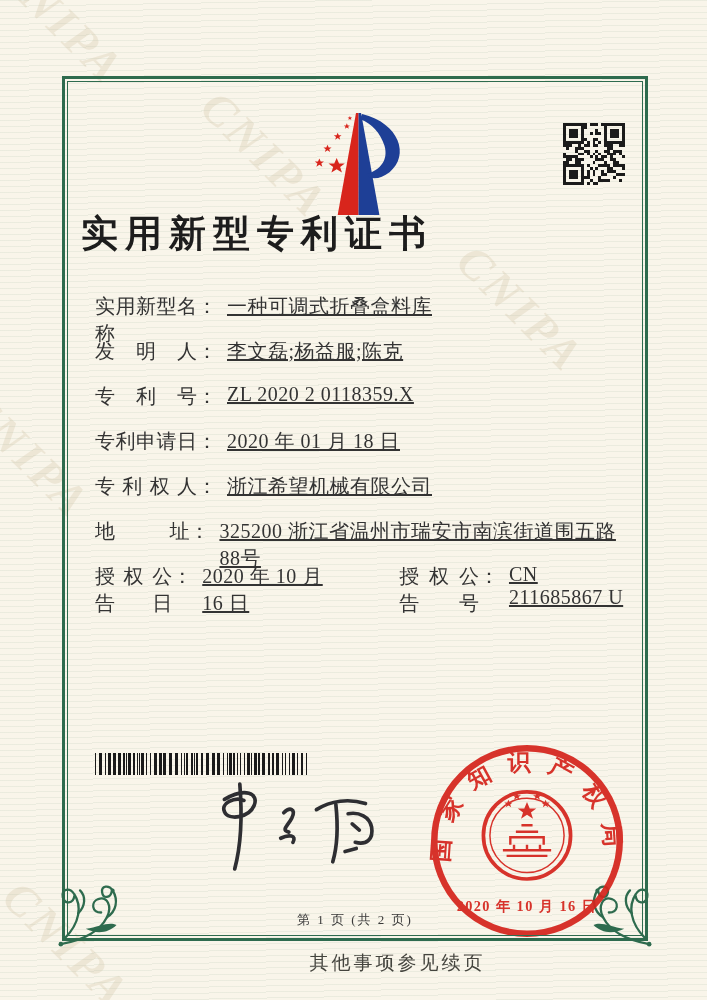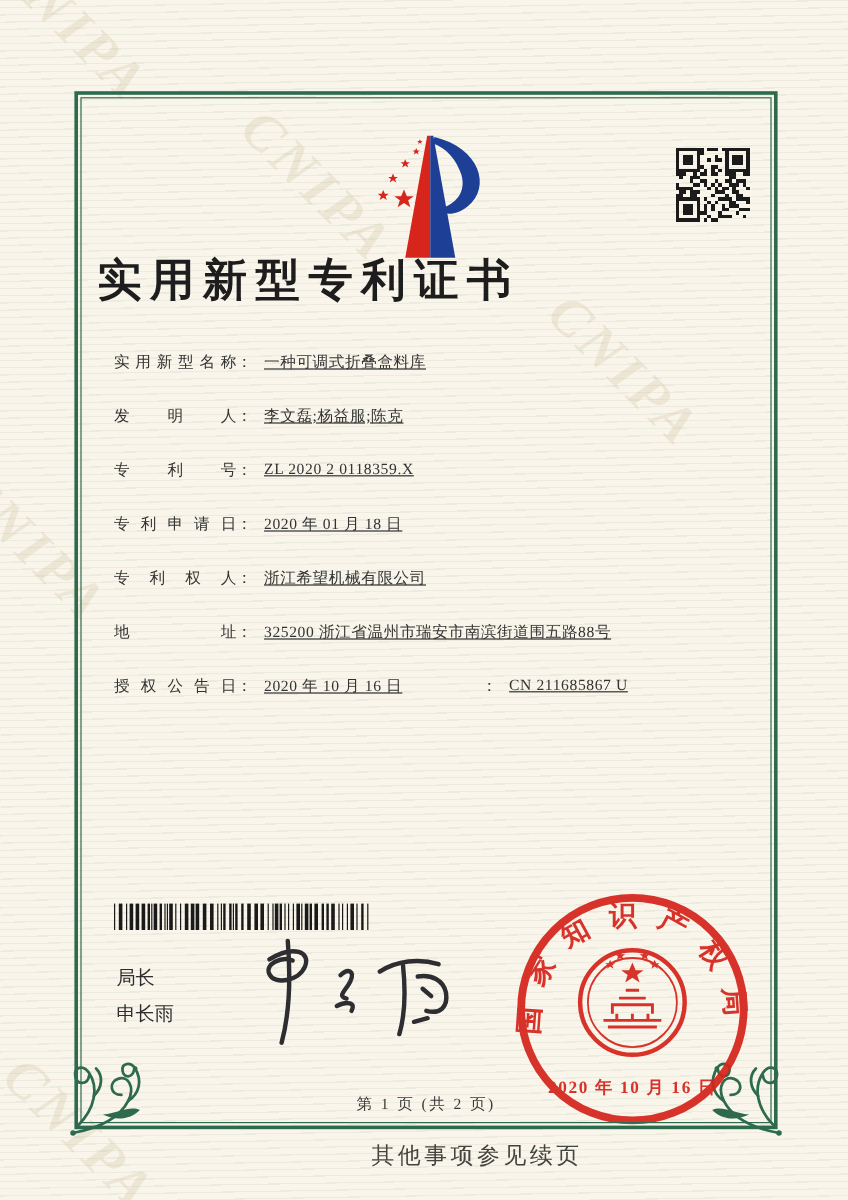--- a/index.html
+++ b/index.html
@@ -25,21 +25,21 @@
   .fl-left{left:-8px;bottom:-10px;}
   .fl-right{right:-8px;bottom:-10px;transform:scaleX(-1);}
   
   .cert-no{position:absolute;left:30px;top:32px;font-size:15px;letter-spacing:2px;color:#3a3a3a;}
   .logo{position:absolute;left:234px;top:32px;width:114px;height:108px;}
   .qr{position:absolute;left:498px;top:44px;width:62px;height:62px;}
   .title{position:absolute;left:16px;top:130px;width:100%;text-align:left;
          font-size:37px;font-weight:bold;color:#1d1d1d;letter-spacing:7px;margin:0;}
   
   .fields{position:absolute;left:30px;top:214px;width:530px;}
-  .frow{display:flex;align-items:flex-start;height:45px;font-size:13px;color:#333;}
+  .frow{display:flex;align-items:flex-start;height:45px;font-size:20px;color:#333;}
   .flabel{display:inline-block;width:102px;text-align:justify;text-align-last:justify;
           text-justify:inter-character;color:#333;}
   .fcolon{margin-right:10px;color:#333;}
   .fvalue{letter-spacing:0.5px;text-decoration:underline;}
   .grant-extra{display:flex;margin-left:66px;}
   
   .paras{position:absolute;left:22px;top:511px;width:534px;font-size:14.5px;
          line-height:27px;color:#3a3a3a;text-align:justify;}
   .paras p{margin:0;text-indent:2em;}
   
@@ -368,20 +368,21 @@
       <div class="frow">
         <span class="flabel">地址</span>
           <span class="fcolon">：</span>
         <span class="fvalue">325200 浙江省温州市瑞安市南滨街道围五路88号</span>
       </div>
       <div class="frow">
         <span class="flabel">授权公告日</span>
           <span class="fcolon">：</span>
         <span class="fvalue">2020 年 10 月 16 日</span>
         <span class="grant-extra">
+          <span class="flabel">授权公告号</span>
             <span class="fcolon">：</span>
           <span class="fvalue">CN 211685867 U</span>
         </span>
       </div>
     </div>
 
     <div class="paras">
     </div>
 
     <div id="barcode" class="barcode">
@@ -432,24 +433,20 @@
         <i style="left:181px;width:3px"></i>
         <i style="left:187px;width:1px"></i>
         <i style="left:190px;width:1px"></i>
         <i style="left:194px;width:1px"></i>
         <i style="left:197px;width:3px"></i>
         <i style="left:202px;width:1px"></i>
         <i style="left:206px;width:2px"></i>
         <i style="left:211px;width:1px"></i>
       </div>
 
-    <div class="signer">
-      <div>局长</div>
-      <div>申长雨</div>
-    </div>
 
     <svg class="signature" viewBox="0 0 200 92">
       <g fill="none" stroke="#2e2e32" stroke-width="3.6" stroke-linecap="round" stroke-linejoin="round">
         <path d="M30,20 C50,8 64,14 59,26 C54,38 34,41 30,32 C26,24 40,17 49,21"></path>
         <path d="M45,5 C47,30 47,62 40,88"></path>
         <path d="M88,33 C94,27 100,29 96,38 C92,46 85,50 93,52"></path>
         <path d="M85,58 C93,54 101,55 97,62"></path>
         <path d="M120,30 C134,21 152,19 168,24"></path>
         <path d="M139,25 C141,44 141,64 136,81"></path>
         <path d="M151,34 C162,32 172,37 174,47 C176,59 169,65 158,62"></path>

